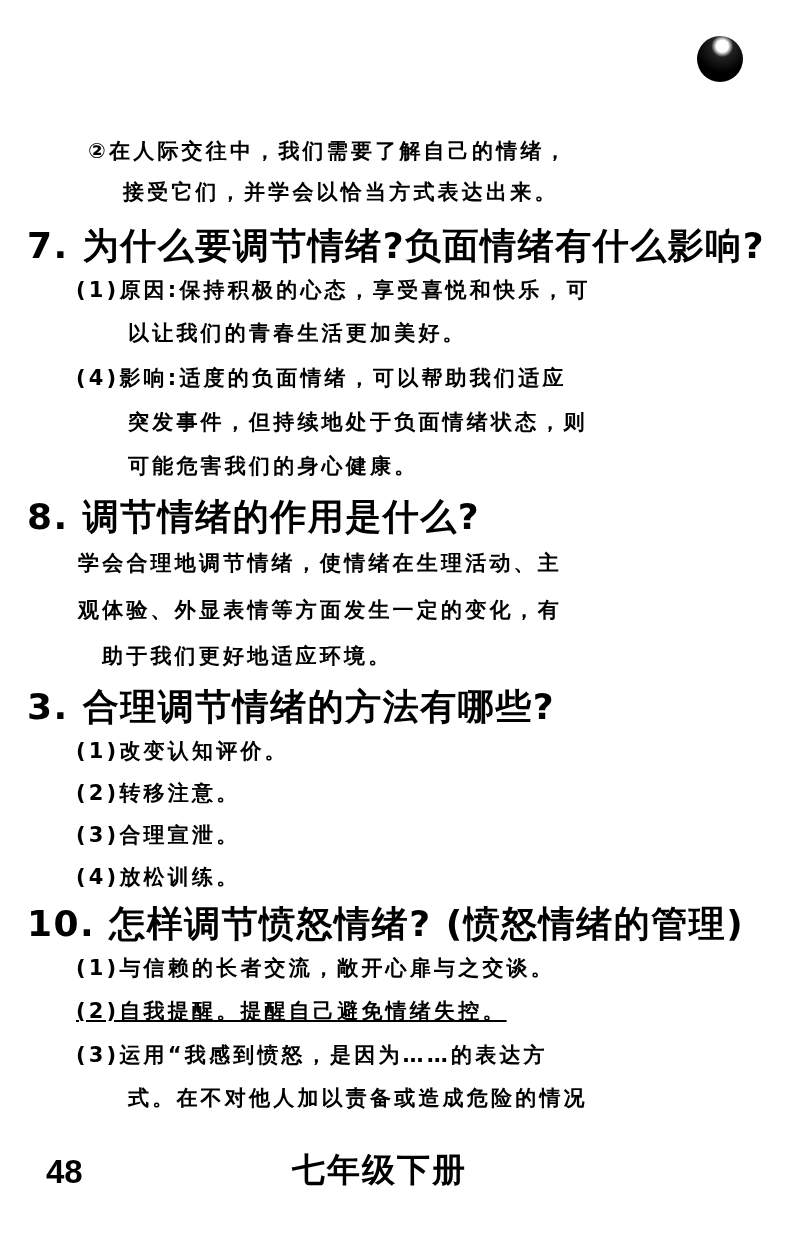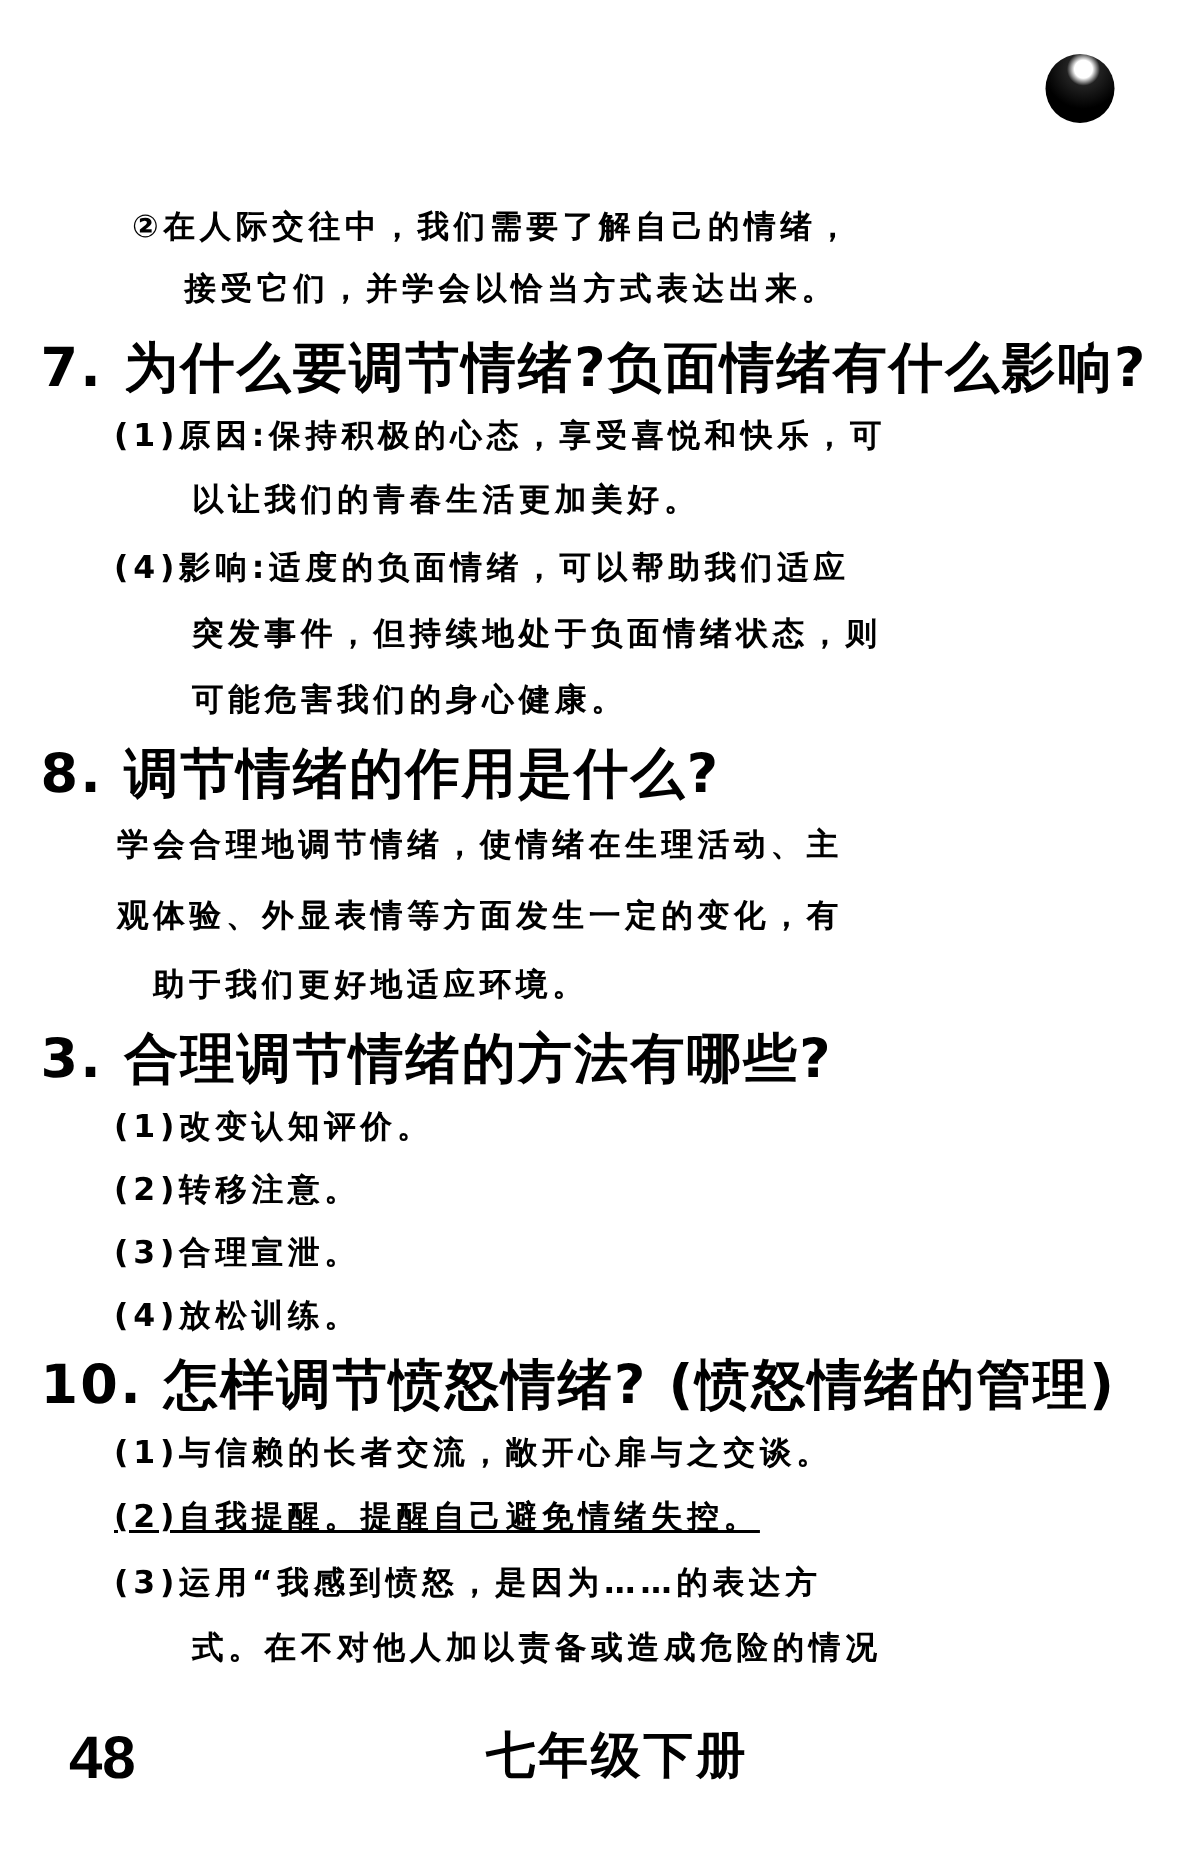--- a/index.html
+++ b/index.html
@@ -12,26 +12,26 @@
     position: absolute; left: 697px; top: 36px; width: 46px; height: 46px;
     border-radius: 50%;
     background: radial-gradient(circle at 55% 22%, #ffffff 0 6px, #222 11px, #000 60%);
   }
   .line {
     position: absolute; white-space: nowrap; font-size: 21px; line-height: 40px;
     letter-spacing: 3.2px; font-weight: bold;
   }
   .q { letter-spacing: 1.5px; font-size: 36px; }
   .footer-num {
-    position: absolute; left: 46px; top: 1150px; font-size: 40px; line-height: 44px;
+    position: absolute; left: 46px; top: 1150px; font-size: 33px; line-height: 44px;
     font-family: "Liberation Sans", sans-serif; font-weight: bold;
   }
   .footer-title {
     position: absolute; left: 292px; top: 1148px; font-size: 33px; line-height: 44px;
-    letter-spacing: 2px; font-weight: bold; margin-left: 32px;
+    letter-spacing: 2px; font-weight: bold;
   }
 </style>
 </head>
 <body>
 
 <div class="page-dot"></div>
 
 <div class="line" style="left:88px;top:131px;">②在人际交往中，我们需要了解自己的情绪，</div>
 <div class="line" style="left:123px;top:172px;">接受它们，并学会以恰当方式表达出来。</div>
 

